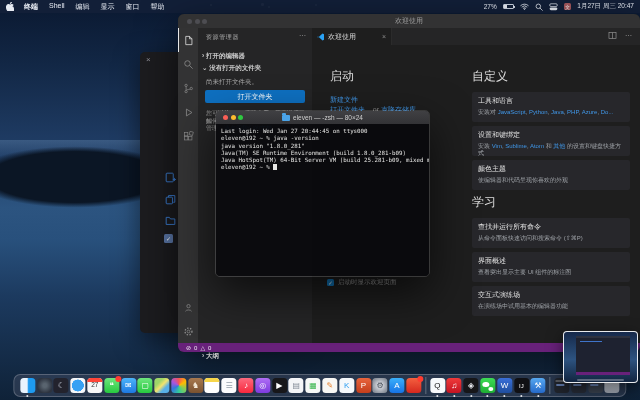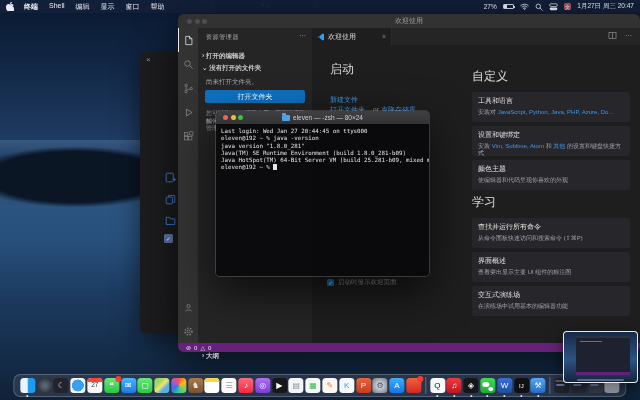--- a/index.html
+++ b/index.html
@@ -267,21 +267,21 @@
         <span style="display:flex">
             <svg width="9" height="9" viewBox="0 0 14 14">
               <rect x="1.5" y="2.5" width="11" height="9" stroke="#9a9a9a" fill="none"></rect>
               <path d="M7 2.5v9" stroke="#9a9a9a"></path>
             </svg>
           </span>
         <span style="font-size:7px">···</span>
       </span>
     </div>
 
-    <div class="heading abs" style="left:18px;top:33px">启动</div>
+    <div class="heading abs" style="left:18px;top:40px">启动</div>
     <div class="abs" style="left:18px;top:60px"><span class="wl-link">新建文件</span></div>
     <div class="abs" style="left:18px;top:70px">
       <span class="wl-link">打开文件夹...</span><span class="wl-or"> or </span><span class="wl-link">克隆存储库...</span>
     </div>
 
     <div class="heading abs" style="left:160px;top:40px">自定义</div>
     <div id="customize-cards">
         <div class="card" style="top: 64px;">
           <div class="card-title">工具和语言</div>
           <div class="card-desc"><span>安装对 </span><span class="lnk">JavaScript</span><span>, </span><span class="lnk">Python</span><span>, </span><span class="lnk">Java</span><span>, </span><span class="lnk">PHP</span><span>, </span><span class="lnk">Azure</span><span>, </span><span class="lnk">Do...</span></div>

